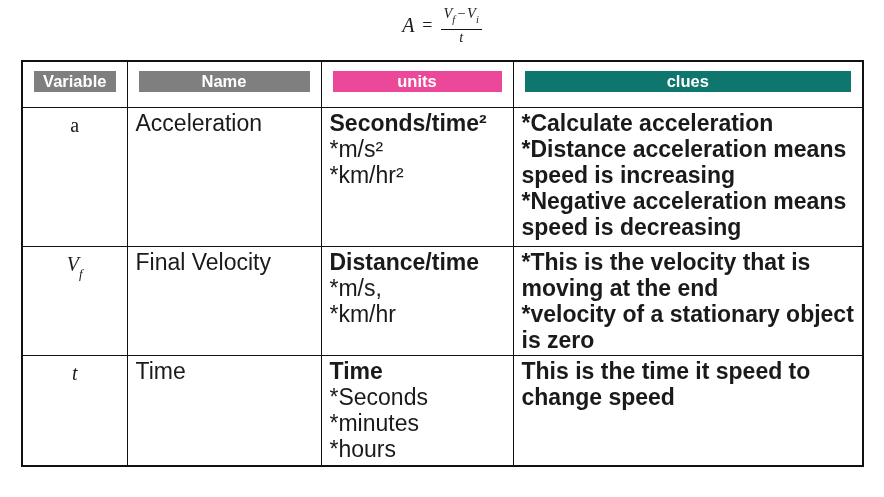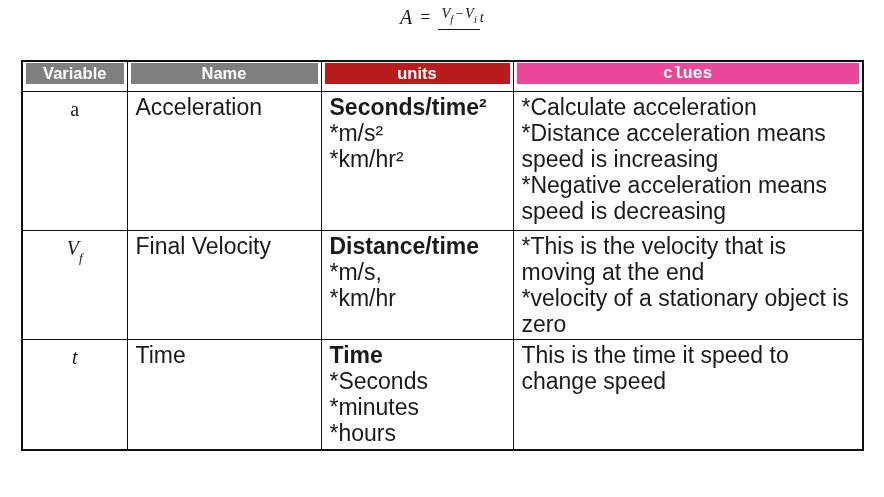--- a/index.html
+++ b/index.html
@@ -4,42 +4,42 @@
 <style>
   html,body{margin:0;padding:0;background:#fff;}
   .canvas{position:relative;width:884px;height:497px;background:#ffffff;overflow:hidden;
           font-family:"Liberation Sans",sans-serif;color:#1a1a1a;}
 
   
   .formula{position:absolute;top:5px;left:0;right:0;display:flex;justify-content:center;
            align-items:center;gap:7px;font-family:"Liberation Serif",serif;}
   .f-lhs{font-style:italic;font-size:20px;}
   .f-eq{font-size:18px;padding:0 1px;}
-  .frac{display:inline-flex;align-items:center;font-style:italic;}
+  .frac{display:inline-flex;flex-direction:column;align-items:center;font-style:italic;}
   .frac .num{font-size:14.5px;line-height:16px;padding:0 3px 1px 3px;border-bottom:1.4px solid #111;
              display:inline-block;white-space:nowrap;}
   .frac .den{font-size:14.5px;line-height:15px;padding-top:0px;}
   .msub{font-size:10.5px;vertical-align:-5px;font-style:italic;}
   .minus{padding:0 1px;}
 
   
   table.vtable{position:absolute;left:21px;top:60px;width:841px;table-layout:fixed;
                border-collapse:collapse;border:2.5px solid #111;}
   .vtable col.c1{width:105px;} .vtable col.c2{width:194px;}
   .vtable col.c3{width:192px;} .vtable col.c4{width:350px;}
-  .vtable th,.vtable td{border:1.6px solid #111;vertical-align:top;padding:0;}
+  .vtable th,.vtable td{border:1.6px solid #111;vertical-align:top;padding:8px;}
   .vtable th{height:29px;background:#fff;}
   .hfill{margin:1px 3px 3px 3px;height:21px;line-height:21px;text-align:center;
          font-weight:bold;font-size:16.5px;}
   .vtable td{font-size:23px;line-height:26px;padding:2px 8px 2px 8px;}
   td.var{font-family:"Liberation Serif",serif;font-size:20px;text-align:center;padding-top:4px;}
   td.var .vsub{font-size:13px;vertical-align:-7px;}
   .it{font-style:italic;}
   .up{font-style:normal;}
-  td.clues{}
+  td.clues{font-weight:bold;}
   .u-title{font-weight:bold;}
   tr.r1 td{height:132px;} tr.r2 td{height:80px;} tr.r3 td{height:80px;} tr.r4 td{height:103px;}
 </style>
 </head>
 <body>
 
 <div class="canvas">
 
   <div class="formula">
     <span class="f-lhs">A</span>
@@ -59,24 +59,24 @@
       </colgroup>
     <thead>
       <tr>
         <th>
             <div class="hfill" style="background: rgb(127, 127, 127); color: rgb(255, 255, 255);">Variable</div>
           </th>
         <th>
             <div class="hfill" style="background: rgb(127, 127, 127); color: rgb(255, 255, 255); text-align: center;">Name</div>
           </th>
         <th>
-            <div class="hfill" style="background: #b91c1c; color: rgb(255, 255, 255);">units</div>
+            <div class="hfill" style="background: #ec4899; color: rgb(255, 255, 255);">units</div>
           </th>
         <th>
-            <div class="hfill" style="background: #ec4899; color: rgb(255, 255, 255); font-family: Liberation Mono, monospace;">clues</div>
+            <div class="hfill" style="background: #0f766e; color: rgb(255, 255, 255);">clues</div>
           </th>
       </tr>
     </thead>
     <tbody>
 
       <tr class="r1">
         <td class="var"><span class="up">a</span><span class="vsub it"></span></td>
         <td>Acceleration</td>
         <td>
           <div class="u-title">Seconds/time²</div>

